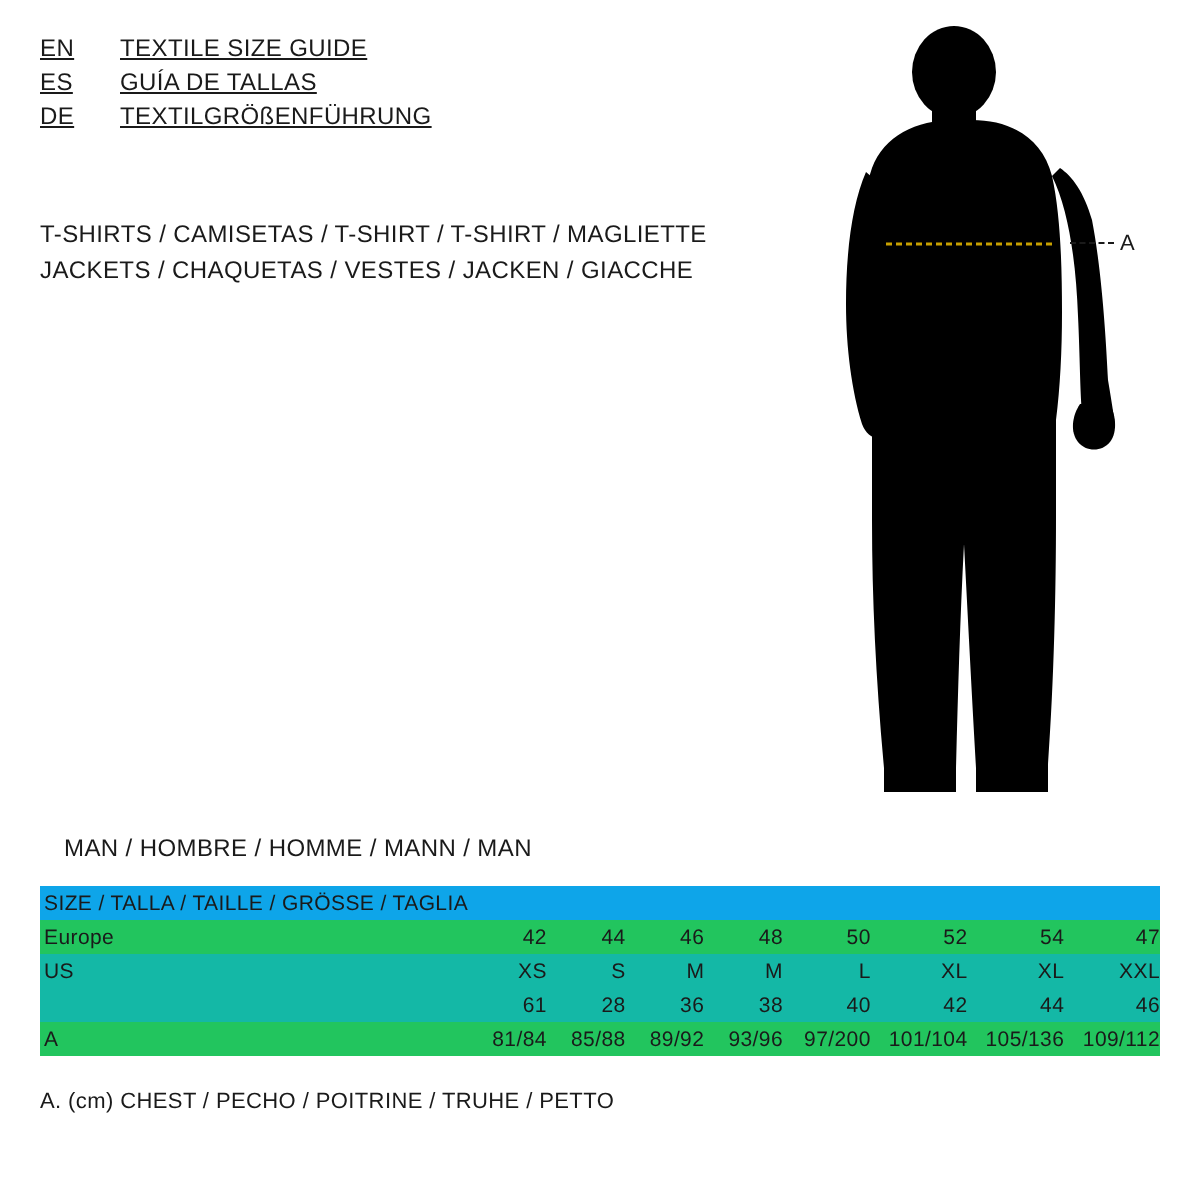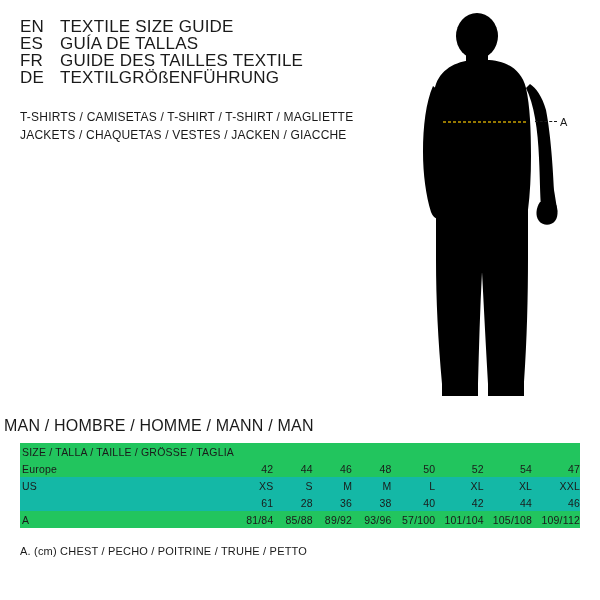--- a/index.html
+++ b/index.html
@@ -26,22 +26,23 @@
   .lang-block {
     position: absolute;
     left: 20px;
     top: 17px;
     width: 360px;
   }
   .lang-row {
     display: flex;
     align-items: baseline;
     height: 17px;
-    font-size: 17px;
-    letter-spacing: 0.2px;
+    font-size: 12px;
+    letter-spacing: 0.2px;
+    text-decoration: underline;
   }
   .lang-code {
     width: 40px;
     flex: 0 0 40px;
     color: #1a1a1a;
   }
   .lang-text {
     color: #1a1a1a;
     white-space: nowrap;
   }
@@ -84,23 +85,23 @@
     left: 135px;
     top: 111px;
     width: 22px;
     height: 1px;
     border-top: 1px dashed #1a1a1a;
   }
 
   
   .table-title {
     position: absolute;
-    left: 4px;
+    left: 32px;
     top: 417px;
-    font-size: 16px;
+    font-size: 12px;
     font-weight: normal;
     letter-spacing: 0.2px;
     color: #1a1a1a;
   }
   table.size-table {
     position: absolute;
     left: 20px;
     top: 443px;
     width: 560px;
     border-collapse: collapse;
@@ -108,21 +109,21 @@
     color: #1a1a1a;
   }
   table.size-table td {
     height: 17px;
     padding: 0 0 0 2px;
     vertical-align: middle;
     letter-spacing: 0.2px;
     white-space: nowrap;
   }
   tr.row-head td {
-    background: #22c55e;
+    background: #0ea5e9;
     font-size: 10.5px;
   }
   tr.row-a td, tr.row-b td {
     background: #22c55e;
   }
   tr.row-shade td {
     background: #14b8a6;
   }
   td.c0 { width: 86px; }
   td.cell { width: 67px; text-align: right; }
@@ -142,24 +143,20 @@
 <div class="page">
 
   <div class="lang-block">
     <div class="lang-row">
       <span class="lang-code">EN</span>
       <span class="lang-text">TEXTILE SIZE GUIDE</span>
     </div>
     <div class="lang-row">
       <span class="lang-code">ES</span>
       <span class="lang-text">GUÍA DE TALLAS</span>
-    </div>
-    <div class="lang-row">
-      <span class="lang-code">FR</span>
-      <span class="lang-text">GUIDE DES TAILLES TEXTILE</span>
     </div>
     <div class="lang-row">
       <span class="lang-code">DE</span>
       <span class="lang-text">TEXTILGRÖßENFÜHRUNG</span>
     </div>
   </div>
 
   <div class="category-block">
     <div class="category-line">T-SHIRTS / CAMISETAS / T-SHIRT / T-SHIRT / MAGLIETTE</div>
     <div class="category-line">JACKETS / CHAQUETAS / VESTES / JACKEN / GIACCHE</div>
@@ -265,23 +262,23 @@
         <td class="cell">42</td>
         <td class="cell">44</td>
         <td class="cell">46</td>
       </tr>
       <tr class="row-b">
         <td class="c0">A</td>
         <td class="cell">81/84</td>
         <td class="cell">85/88</td>
         <td class="cell">89/92</td>
         <td class="cell">93/96</td>
-        <td class="cell">57/100</td>
+        <td class="cell">97/200</td>
         <td class="cell">101/104</td>
-        <td class="cell">105/108</td>
+        <td class="cell">105/136</td>
         <td class="cell">109/112</td>
       </tr>
     </tbody>
   </table>
 
   <div class="footnote">A. (cm) CHEST / PECHO / POITRINE / TRUHE / PETTO</div>
 
 </div>
 
 </body></html>

